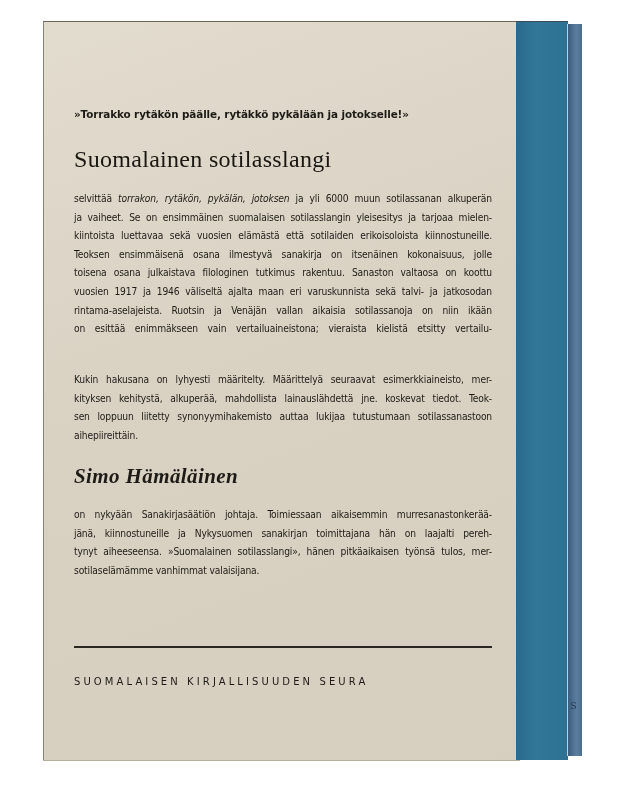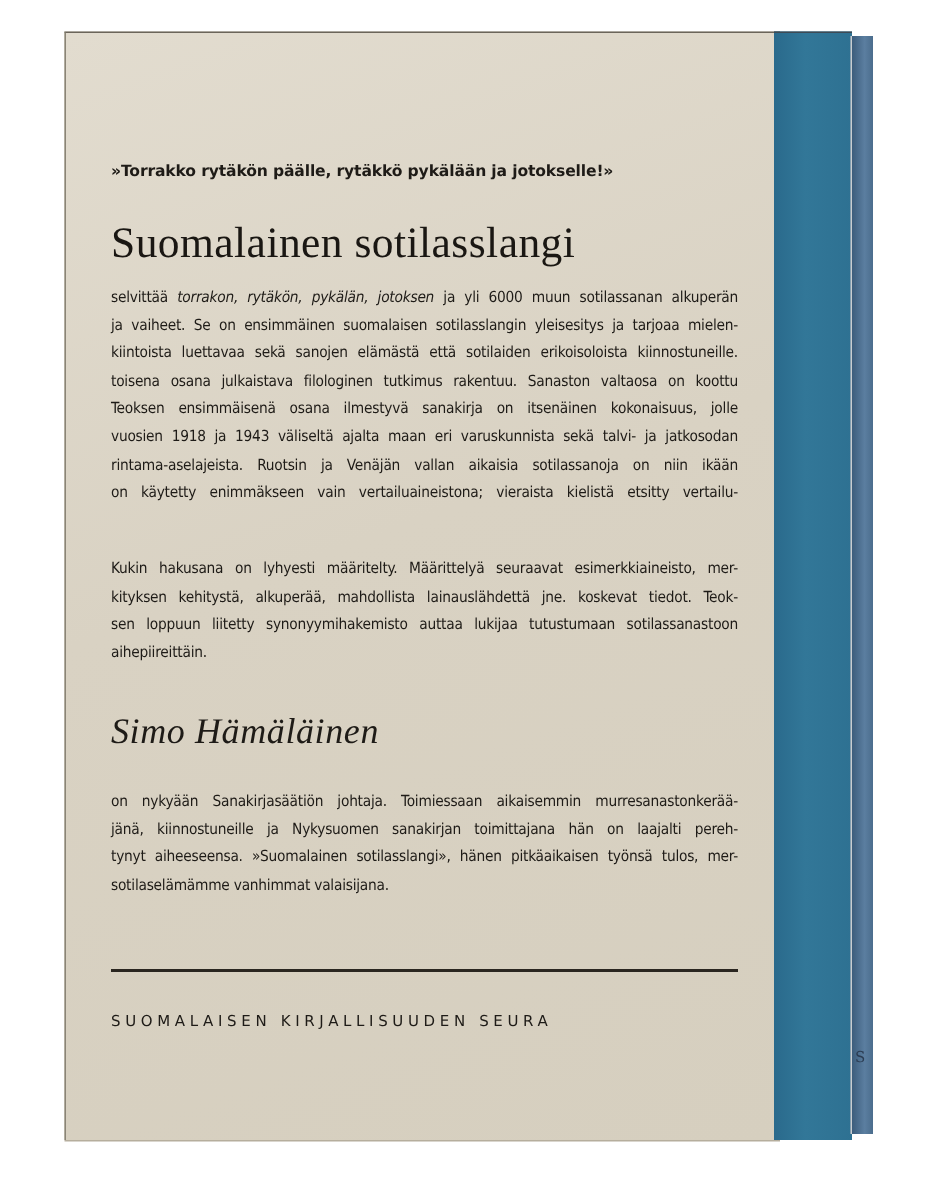--- a/index.html
+++ b/index.html
@@ -28,61 +28,61 @@
     position:absolute; left:2px; top:676px; font-family:"DejaVu Serif", serif;
     font-size:10px; color:#2b3c52;
   }
   .content { position:absolute; left:30px; top:0; width:418px; color:#1e1b17; }
   .epigraph {
     position:absolute; top:86px; left:0; font-family:"DejaVu Sans", sans-serif;
     font-size:10.4px; font-weight:bold; letter-spacing:-0.1px; white-space:nowrap;
   }
   .title {
     position:absolute; top:124px; left:0; font-family:"Liberation Serif", serif;
-    font-size:29px; letter-spacing:0.3px; white-space:nowrap; color:#1a1713;
+    font-size:24px; letter-spacing:0.3px; white-space:nowrap; color:#1a1713;
   }
   .para {
     position:absolute; left:0; width:418px; font-family:"DejaVu Sans Condensed", "DejaVu Sans", sans-serif;
     font-size:10.2px; line-height:18.6px; text-align:justify; font-weight:400;
     font-stretch:condensed; letter-spacing:-0.15px;
   }
   .para .ln { display:block; white-space:nowrap; text-align-last:justify; }
   .para .ln.last { text-align-last:left; }
   .p1 { top:168px; }
   .p2 { top:349px; }
   .author {
-    position:absolute; top:453px; left:0; font-family:"Liberation Serif", serif;
-    font-style:italic; font-size:24px; letter-spacing:0.4px; white-space:nowrap;
+    position:absolute; top:442px; left:0; font-family:"Liberation Serif", serif;
+    font-style:italic; font-size:21px; letter-spacing:0.4px; white-space:nowrap;font-weight:bold;
   }
-  .p3 { top:504px; }
+  .p3 { top:484px; }
   .rule { position:absolute; left:0; top:624px; width:418px; height:1.5px; background:#2a2620; }
   .publisher {
     position:absolute; left:0; top:654px; font-family:"DejaVu Sans", sans-serif;
     font-size:10px; letter-spacing:3.1px; white-space:nowrap;
   }
   .it { font-style:italic; }
 </style>
 </head>
 <body>
 
 <div class="book">
   <div class="page">
     <div class="content">
       <div class="epigraph">»Torrakko rytäkön päälle, rytäkkö pykälään ja jotokselle!»</div>
       <div class="title">Suomalainen sotilasslangi</div>
 
       <div class="para p1">
         <span class="ln"><span>selvittää </span><span class="it">torrakon, rytäkön, pykälän, jotoksen</span><span> ja yli 6000 muun sotilassanan alkuperän</span></span>
         <span class="ln">ja vaiheet. Se on ensimmäinen suomalaisen sotilasslangin yleisesitys ja tarjoaa mielen-</span>
-        <span class="ln">kiintoista luettavaa sekä sanojen elämästä että sotilaiden erikoisoloista kiinnostuneille.</span>
+        <span class="ln">kiintoista luettavaa sekä vuosien elämästä että sotilaiden erikoisoloista kiinnostuneille.</span>
+        <span class="ln">Teoksen ensimmäisenä osana ilmestyvä sanakirja on itsenäinen kokonaisuus, jolle</span>
         <span class="ln">toisena osana julkaistava filologinen tutkimus rakentuu. Sanaston valtaosa on koottu</span>
-        <span class="ln">Teoksen ensimmäisenä osana ilmestyvä sanakirja on itsenäinen kokonaisuus, jolle</span>
-        <span class="ln">vuosien 1918 ja 1943 väliseltä ajalta maan eri varuskunnista sekä talvi- ja jatkosodan</span>
+        <span class="ln">vuosien 1917 ja 1946 väliseltä ajalta maan eri varuskunnista sekä talvi- ja jatkosodan</span>
         <span class="ln">rintama-aselajeista. Ruotsin ja Venäjän vallan aikaisia sotilassanoja on niin ikään</span>
-        <span class="ln">on käytetty enimmäkseen vain vertailuaineistona; vieraista kielistä etsitty vertailu-</span>
+        <span class="ln">on esittää enimmäkseen vain vertailuaineistona; vieraista kielistä etsitty vertailu-</span>
       </div>
 
       <div class="para p2" style="top:349px;">
         <span class="ln">Kukin hakusana on lyhyesti määritelty. Määrittelyä seuraavat esimerkkiaineisto, mer-</span>
         <span class="ln">kityksen kehitystä, alkuperää, mahdollista lainauslähdettä jne. koskevat tiedot. Teok-</span>
         <span class="ln">sen loppuun liitetty synonyymihakemisto auttaa lukijaa tutustumaan sotilassanastoon</span>
         <span class="ln last">aihepiireittäin.</span>
       </div>
 
       <div class="author">Simo Hämäläinen</div>

